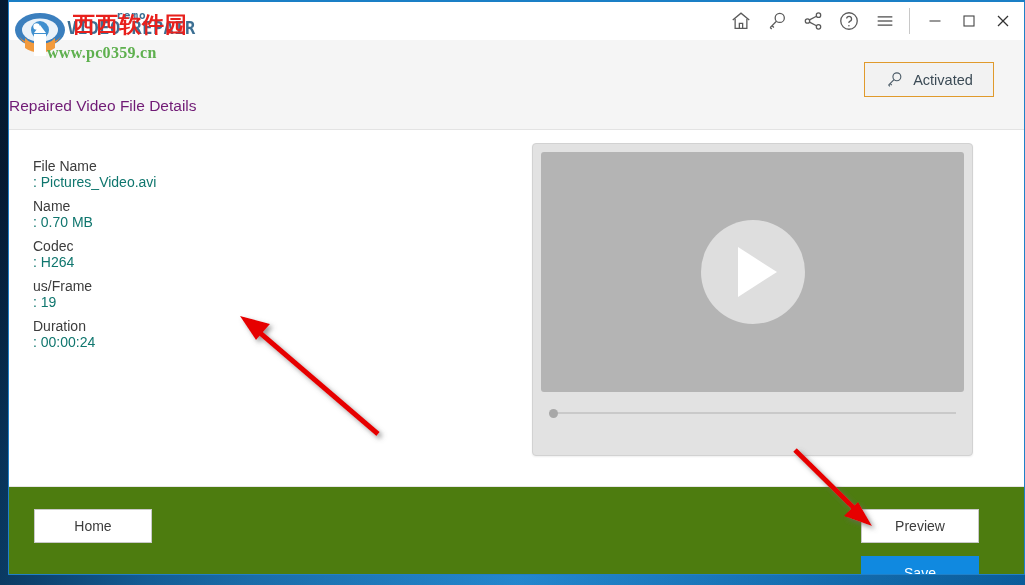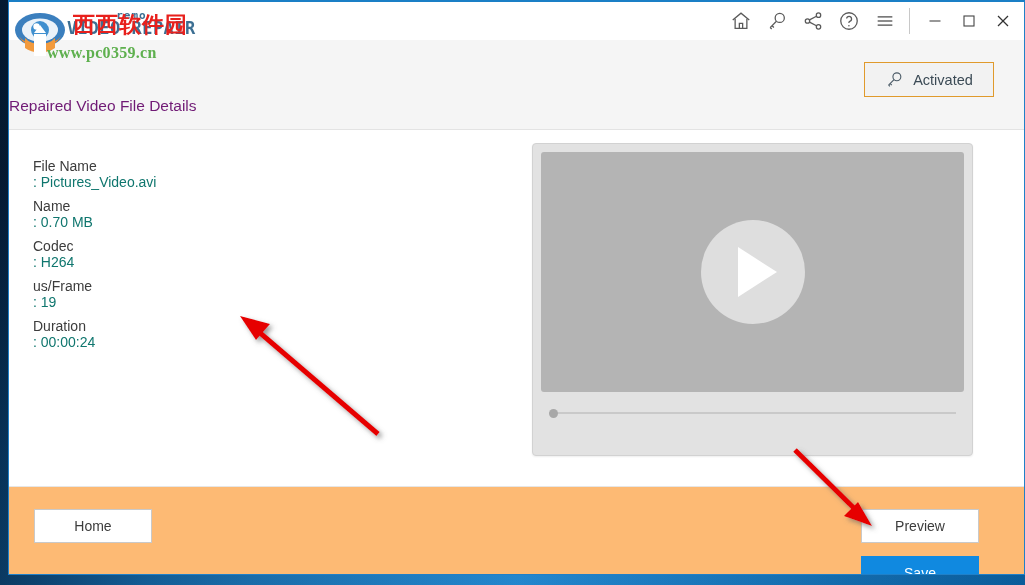--- a/index.html
+++ b/index.html
@@ -270,21 +270,21 @@
     width: 9px;
     height: 9px;
     border-radius: 50%;
     background: #a8a8a8;
   }
 
   
   .footer {
     height: 88px;
     border-top: 1px solid #e6e6e6;
-    background: #fdba74;
+    background: #4d7c0f;
     position: relative;
     flex: 0 0 auto;
     display: flex;
     align-items: flex-start;
     padding-top: 22px;
   }
   .btn {
     height: 34px;
     min-width: 118px;
     font-size: 14px;

